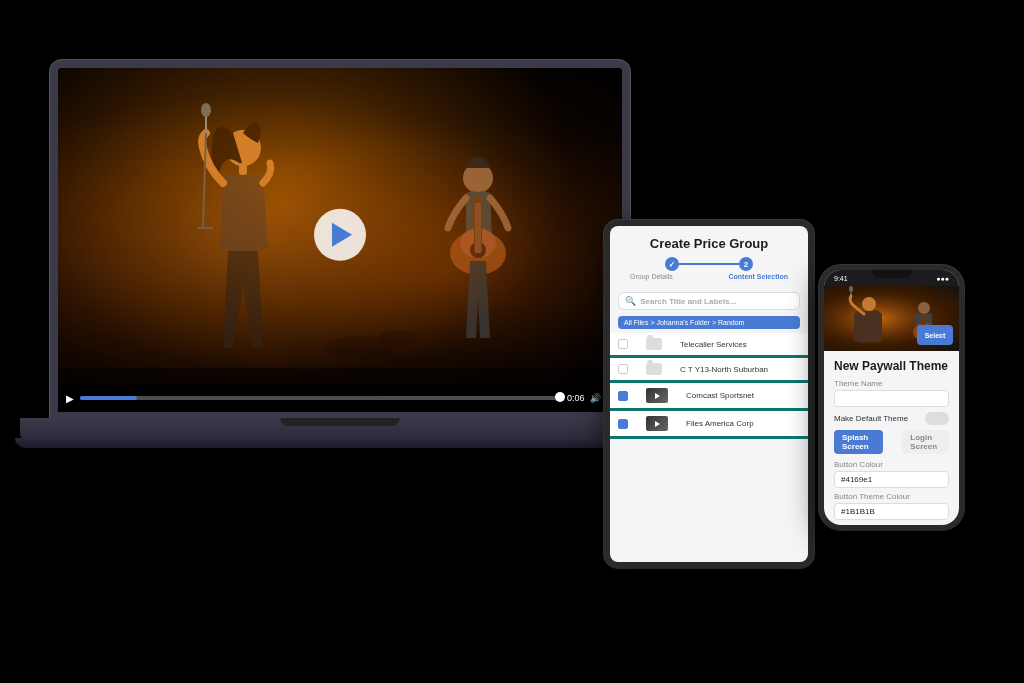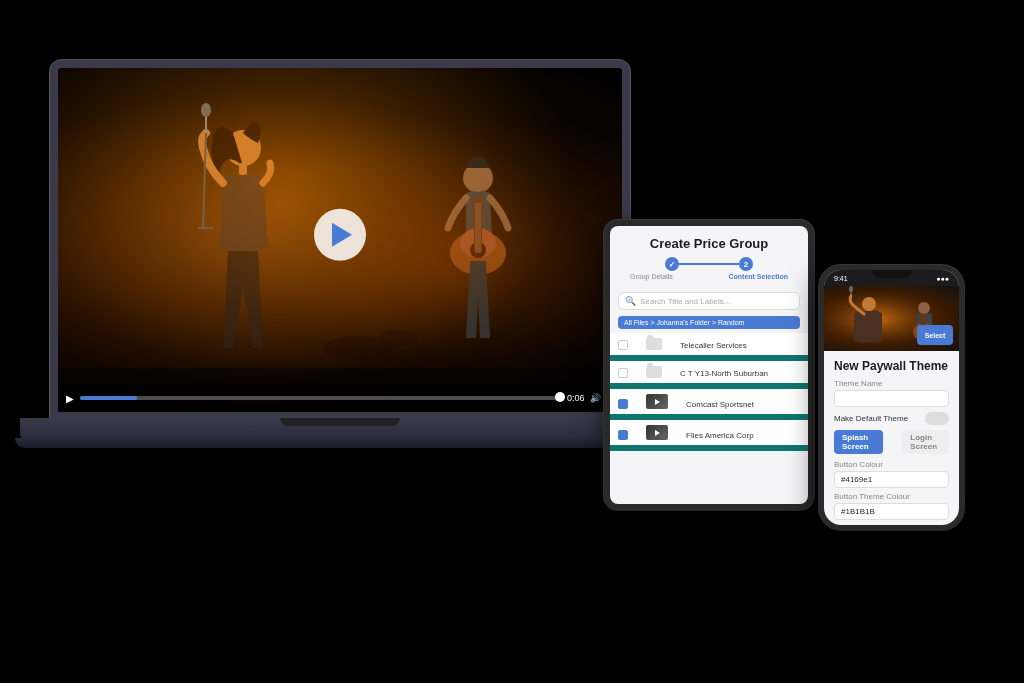--- a/index.html
+++ b/index.html
@@ -150,21 +150,21 @@
       background: linear-gradient(to bottom, #2a2a3a, #1a1a2a);
       border-radius: 0 0 30px 30px;
     }
 
     
     .tablet-container {
       position: absolute;
       right: 210px;
       top: 220px;
       width: 210px;
-      height: 290px;
+      height: 348px;
       background: #1c1c1e;
       border-radius: 14px;
       border: 6px solid #2a2a2a;
       box-shadow: 0 8px 30px rgba(0,0,0,0.6), 0 0 0 1px #444;
       overflow: hidden;
       z-index: 10;
     }
     .tablet-screen {
       width: 100%;
       height: 100%;
@@ -223,40 +223,40 @@
       margin: 0 8px 6px;
       display: flex;
       align-items: center;
       border: 1px solid #ddd;
       border-radius: 6px;
       padding: 3px 6px;
       background: white;
       gap: 4px;
     }
     .search-icon-sm { color: #999; font-size: 9px; }
-    .search-placeholder { font-size: 8px; color: #aaa; }
+    .search-placeholder { font-size: 8px; color: #aaa; font-weight: bold; }
     .tablet-breadcrumb {
       margin: 0 8px 4px;
       background: #4a7bd4;
       border-radius: 4px;
       padding: 3px 6px;
       display: flex;
       align-items: center;
       gap: 3px;
     }
     .breadcrumb-text { font-size: 7px; color: white; }
     .tablet-list {
       flex: 1;
       overflow: hidden;
     }
     .tablet-list-item {
       display: flex;
-      align-items: flex-end;
+      align-items: center;
       padding: 5px 8px;
-      border-bottom: 6px solid #0f766e;
+      border-bottom: 3px solid #0f766e;
       gap: 18px;
       background: white;
     }
     .tablet-checkbox {
       width: 10px;
       height: 10px;
       border: 1px solid #ccc;
       border-radius: 2px;
       flex-shrink: 0;
     }

